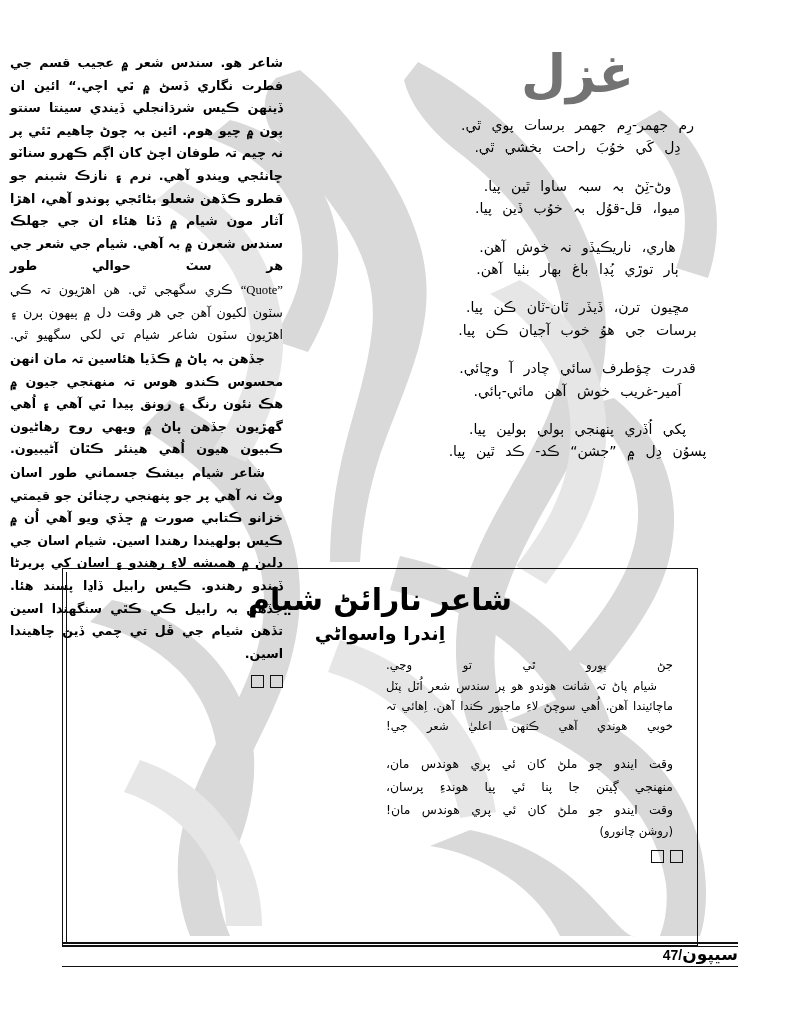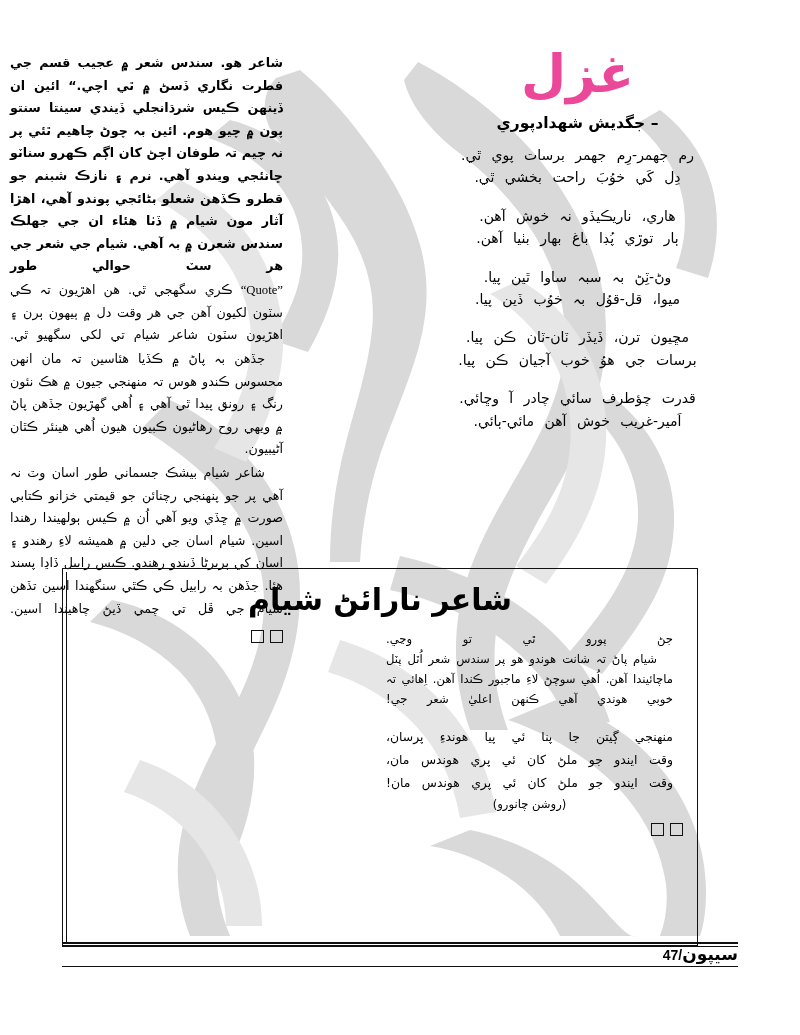--- a/index.html
+++ b/index.html
@@ -35,21 +35,21 @@
   .col-right{width:345px;padding:52px 62px 0 10px;}
   .col-left{width:455px;padding:48px 30px 0 40px;}
 
   
   .ghazal-title{
     font-family:"DejaVu Sans","Liberation Sans",sans-serif;
     font-size:52px;
     font-weight:bold;
     text-align:center;
     direction:rtl;
-    color:#ec4899;
+    color:#737373;
     line-height:1;
     margin:0 0 14px 0;
     letter-spacing:0;
   }
   .ghazal-author{
     font-size:15.5px;
     font-weight:bold;
     text-align:center;
     direction:rtl;
     margin:0 0 12px 0;
@@ -69,21 +69,21 @@
   
   .prose{
     direction:rtl;
     text-align:justify;
     text-align-last:justify;
     font-size:12.7px;
     line-height:1.78;
     color:#000;
   }
   .prose p{margin:0 0 1px 0;}
-  .prose p.indent{text-indent:18px;}
+  .prose p.indent{text-indent:18px;font-weight:bold;}
   .prose p.lead{font-weight:bold;}
   .latin{font-family:"Liberation Serif",serif;direction:ltr;display:inline-block;}
 
   
   .endmark{
     direction:rtl;
     margin-top:10px;
     display:flex;flex-direction:row;gap:6px;
   }
   .endmark i{
@@ -133,21 +133,21 @@
   }
   .prose-sm p{margin:0 0 1px 0;}
   .prose-sm p.indent{text-indent:16px;}
   .poem-sm{
     direction:rtl;text-align:justify;text-align-last:justify;
     font-size:12.4px;line-height:1.85;color:#000;margin-top:16px;
     word-spacing:4px;
   }
   .poem-sm p{margin:0;}
   .credit{
-    direction:rtl;text-align:center;font-size:11.6px;margin-top:2px;color:#000;
+    direction:rtl;text-align:right;font-size:11.6px;margin-top:2px;color:#000;
   }
   .endmark-box{margin-top:12px;margin-right:-10px;}
 
   
   .footer{
     position:absolute;left:62px;right:62px;bottom:68px;
     z-index:3;
   }
   .footer .rule-top{border-top:2.2px solid #111;}
   .footer .rule-mid{border-top:1px solid #111;margin-top:2px;}
@@ -233,66 +233,70 @@
           <p class="indent">شاعر شيام بيشڪ جسماني طور اسان وٽ نہ آهي پر جو پنهنجي رچنائن جو قيمتي خزانو ڪتابي صورت ۾ ڇڏي ويو آهي اُن ۾ ڪيس ٻولهيندا رهندا اسين. شيام اسان جي دلين ۾ هميشه لاءِ رهندو ۽ اسان کي پريرڻا ڏيندو رهندو. ڪيس رابيل ڏاڍا پسند هئا. جڏهن بہ رابيل ڪي ڪٿي سنگهندا اسين تڏهن شيام جي ڦل تي چمي ڏيڻ چاهيندا اسين.</p>
         </div>
         <div class="endmark">
           <i></i>
           <i></i>
         </div>
       </div>
 
       <div class="col col-left">
         <h1 class="ghazal-title">غزل</h1>
-        <div class="ghazal-author">– جگديش شهدادپوري</div>
 
         <div class="verse">
           <div>رم جهمر-رِم جهمر برسات پوي ٿي.</div>
           <div>دِل کَي  خوُبَ راحت بخشي ٿي.</div>
         </div>
         <div class="verse">
+          <div>وڻ-ٽِڻ بہ سبہ ساوا ٿين پيا.</div>
+          <div>ميوا، قل-قوُل بہ خوُب ڏين پيا.</div>
+        </div>
+        <div class="verse">
           <div>هاري، ناريڪيڏو نہ خوش آهن.</div>
           <div>ٻار توڙي پُڊا باغ بهار بٺيا آهن.</div>
         </div>
         <div class="verse">
-          <div>وڻ-ٽِڻ بہ سبہ ساوا ٿين پيا.</div>
-          <div>ميوا، قل-قوُل بہ خوُب ڏين پيا.</div>
-        </div>
-        <div class="verse">
           <div>مڇيون ترن، ڏيڏر ٽان-ٽان ڪن پيا.</div>
           <div>برسات جي هوُ خوب آجيان ڪن پيا.</div>
         </div>
         <div class="verse">
           <div>قدرت چؤطرف سائي چادر آ وڇائي.</div>
           <div>اَمير-غريب خوش آهن مائي-ٻائي.</div>
+        </div>
+        <div class="verse">
+          <div>پکي اُڏري پنهنجي ٻولي ٻولين پيا.</div>
+          <div>پسوُن دِل ۾ ”جشن“ ڪد- ڪد ٿين پيا.</div>
         </div>
       </div>
     </div>
 
     <div class="article-box">
       <div class="article-head">
         <div class="article-title">شاعر نارائڻ شيام</div>
+        <div class="article-subtitle">اِندرا واسواڻي</div>
       </div>
 
       <div class="article-cols">
 
         <div class="acol acol-right">
           <div class="prose-sm">
           </div>
         </div>
 
         <div class="acol acol-left">
           <div class="prose-sm">
             <p>جڻ پورو ٿي تو وڃي.</p>
             <p class="indent">شيام پاڻ تہ شانت هوندو هو پر سندس شعر اُٽل پٽل ماچائيندا آهن. اُهي سوچڻ لاءِ ماجبور ڪندا آهن. اِهائي تہ خوبي هوندي آهي ڪنهن اعليٰ شعر جي!</p>
           </div>
 
           <div class="poem-sm">
+            <p>وقت ايندو جو ملڻ کان ئي پري هوندس مان،</p>
             <p>منهنجي ڳيتن جا پنا ئي پيا هوندءِ پرسان،</p>
-            <p>وقت ايندو جو ملڻ کان ئي پري هوندس مان،</p>
             <p>وقت ايندو جو ملڻ کان ئي پري هوندس مان!</p>
           </div>
 
           <div class="credit">(روشن چانورو)</div>
 
           <div class="endmark endmark-box">
             <i></i>
             <i></i>
           </div>
         </div>

